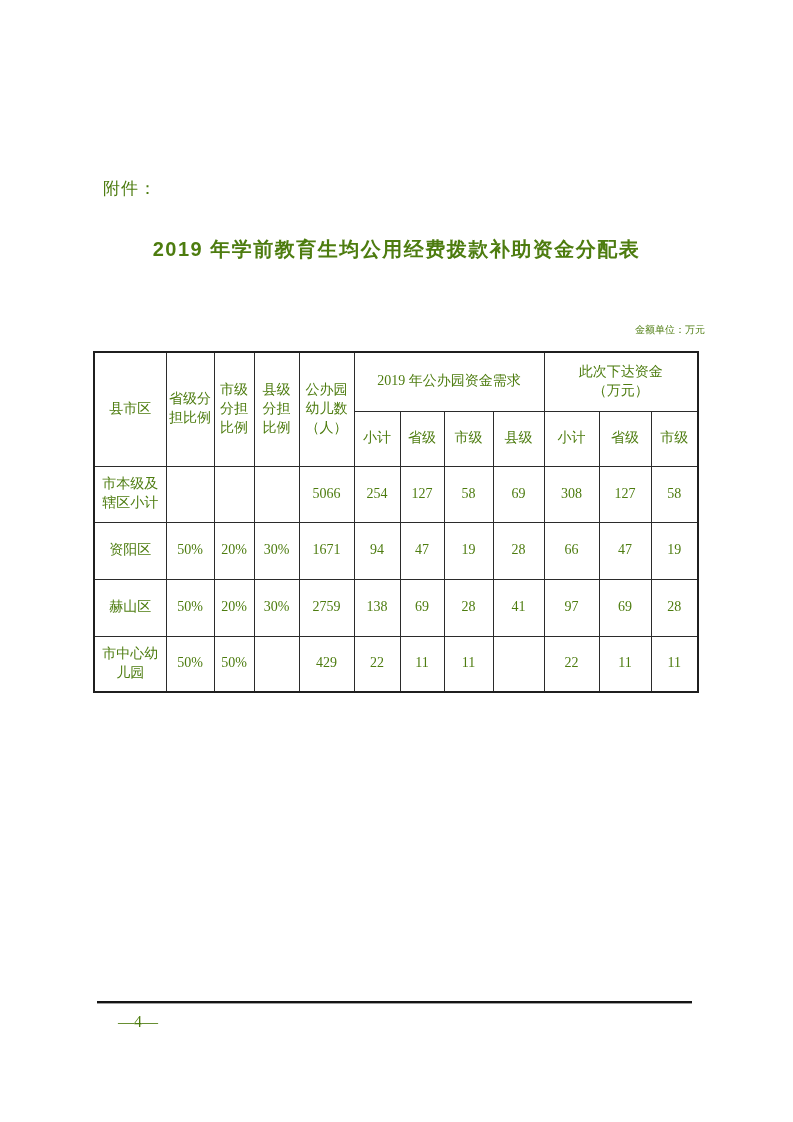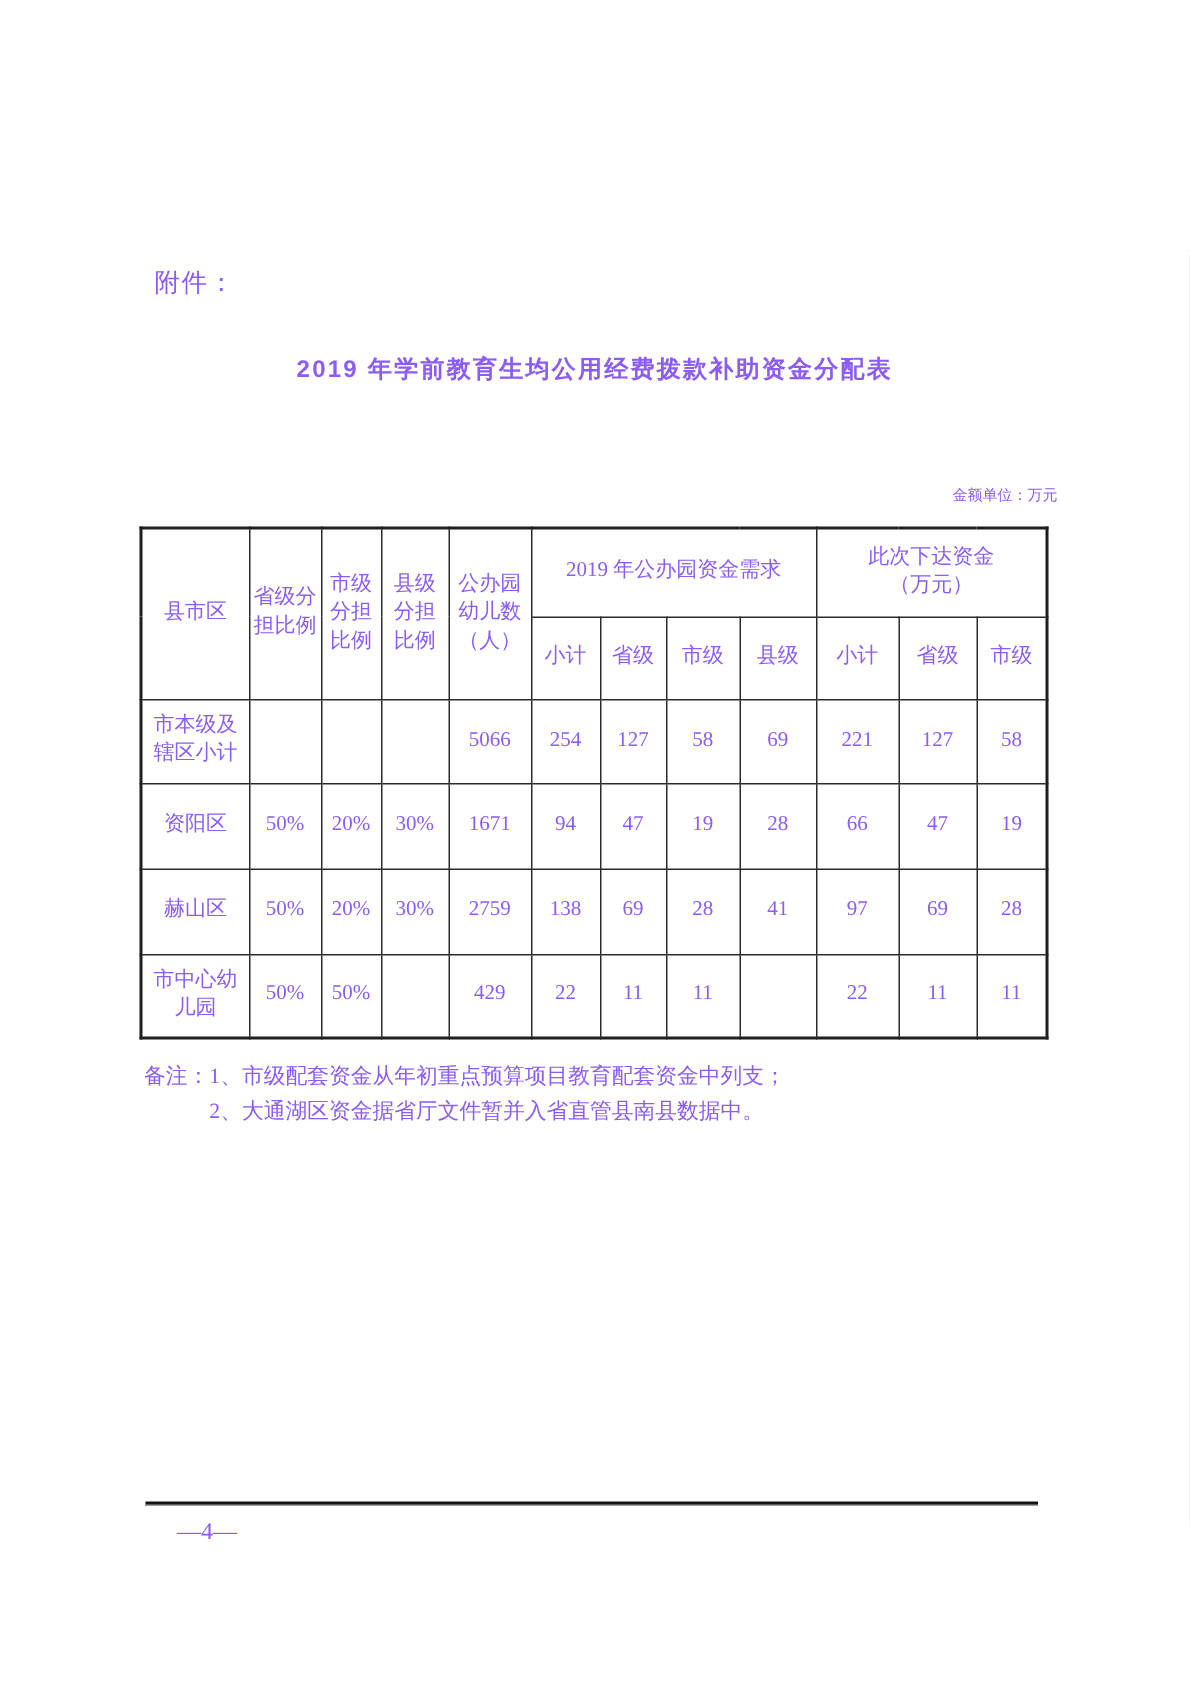--- a/index.html
+++ b/index.html
@@ -7,40 +7,40 @@
     padding: 0;
     background: #e8e8e8;
   }
   .page {
     position: relative;
     width: 793px;
     height: 1122px;
     margin: 0 auto;
     background: #ffffff;
     font-family: "Liberation Serif", "DejaVu Serif", serif;
-    color: #8b5cf6;
+    color: #4d7c0f;
     overflow: hidden;
   }
   .attachment-label {
     position: absolute;
     left: 103px;
     top: 177px;
     font-family: "Liberation Sans", "DejaVu Sans", sans-serif;
     font-size: 17px;
     font-weight: 500;
     letter-spacing: 1px;
   }
   .doc-title {
     position: absolute;
     left: 0;
     right: 0;
     top: 236px;
     text-align: center;
     font-family: "Liberation Sans", "DejaVu Sans", sans-serif;
-    font-size: 16px;
+    font-size: 20px;
     font-weight: bold;
     letter-spacing: 1.5px;
     white-space: nowrap;
   }
   .unit-label {
     position: absolute;
     right: 88px;
     top: 323px;
     font-size: 10px;
   }
@@ -156,21 +156,21 @@
         <td>市本级及
 辖区小计</td>
         <td></td>
         <td></td>
         <td></td>
         <td>5066</td>
         <td>254</td>
         <td>127</td>
         <td>58</td>
         <td>69</td>
-        <td>221</td>
+        <td>308</td>
         <td>127</td>
         <td>58</td>
       </tr>
 
       <tr class="r2">
         <td>资阳区</td>
         <td>50%</td>
         <td>20%</td>
         <td>30%</td>
         <td>1671</td>
@@ -209,25 +209,18 @@
         <td>11</td>
         <td>11</td>
         <td></td>
         <td>22</td>
         <td>11</td>
         <td>11</td>
       </tr>
     </tbody>
   </table>
 
-  <div class="notes">
-    <div class="note-label">备注：</div>
-    <div class="note-items">
-      <div>1、市级配套资金从年初重点预算项目教育配套资金中列支；</div>
-      <div>2、大通湖区资金据省厅文件暂并入省直管县南县数据中。</div>
-    </div>
-  </div>
 
   <div class="footer-rule"></div>
 
   <div class="page-number">—4—</div>
 
 </div>
 
 </body></html>

